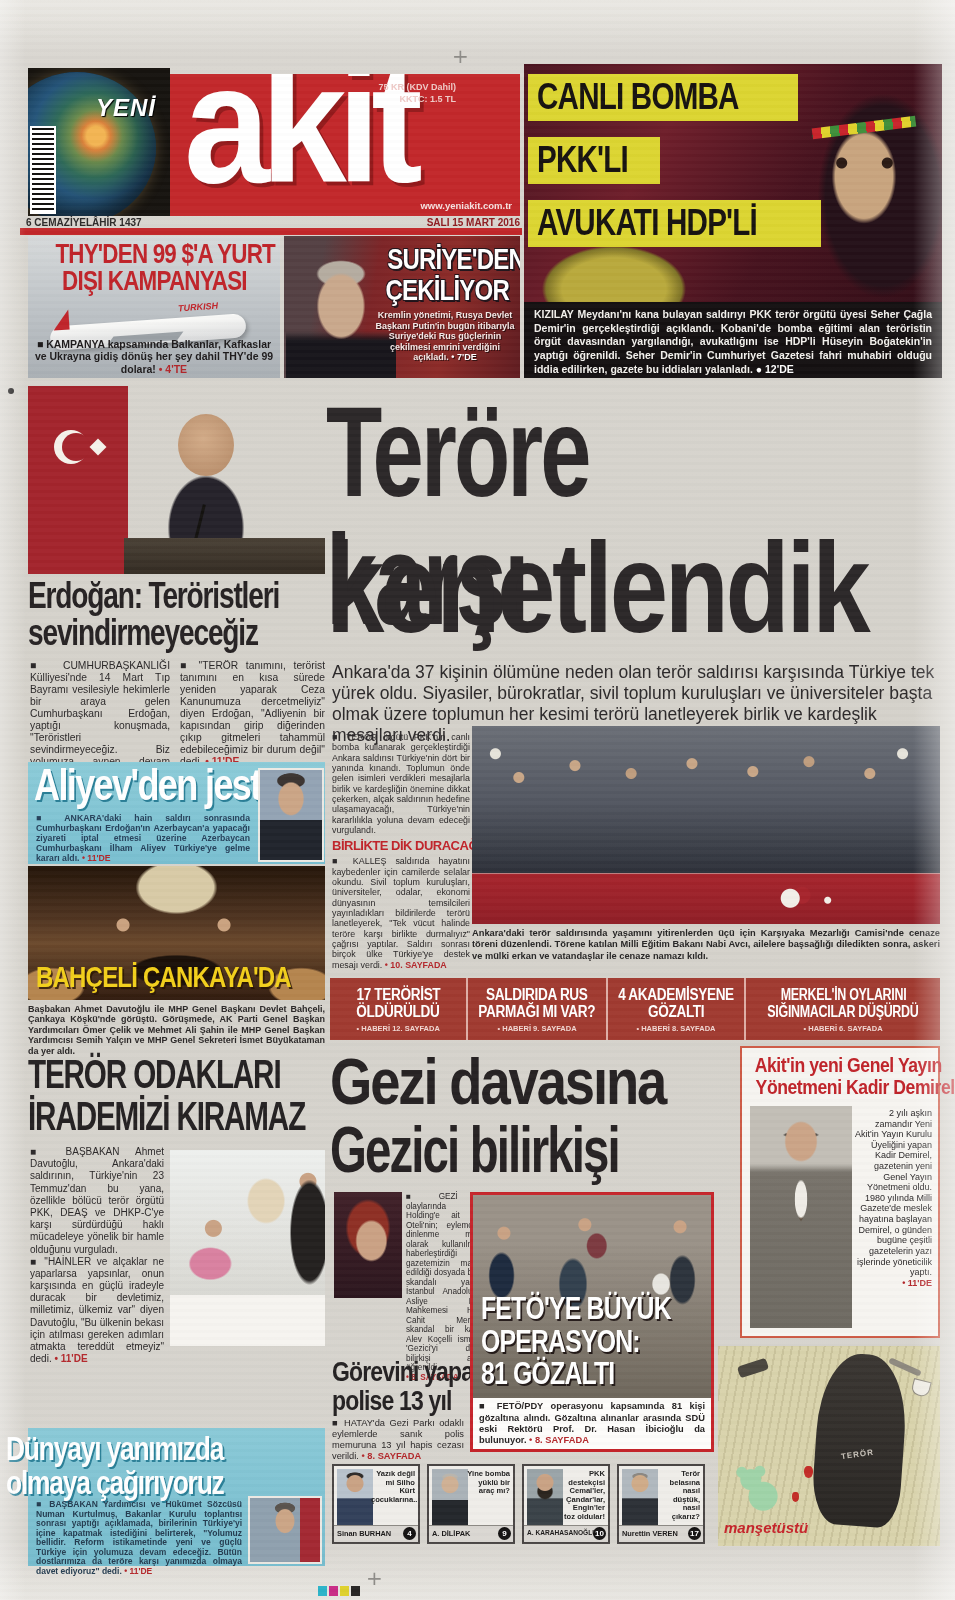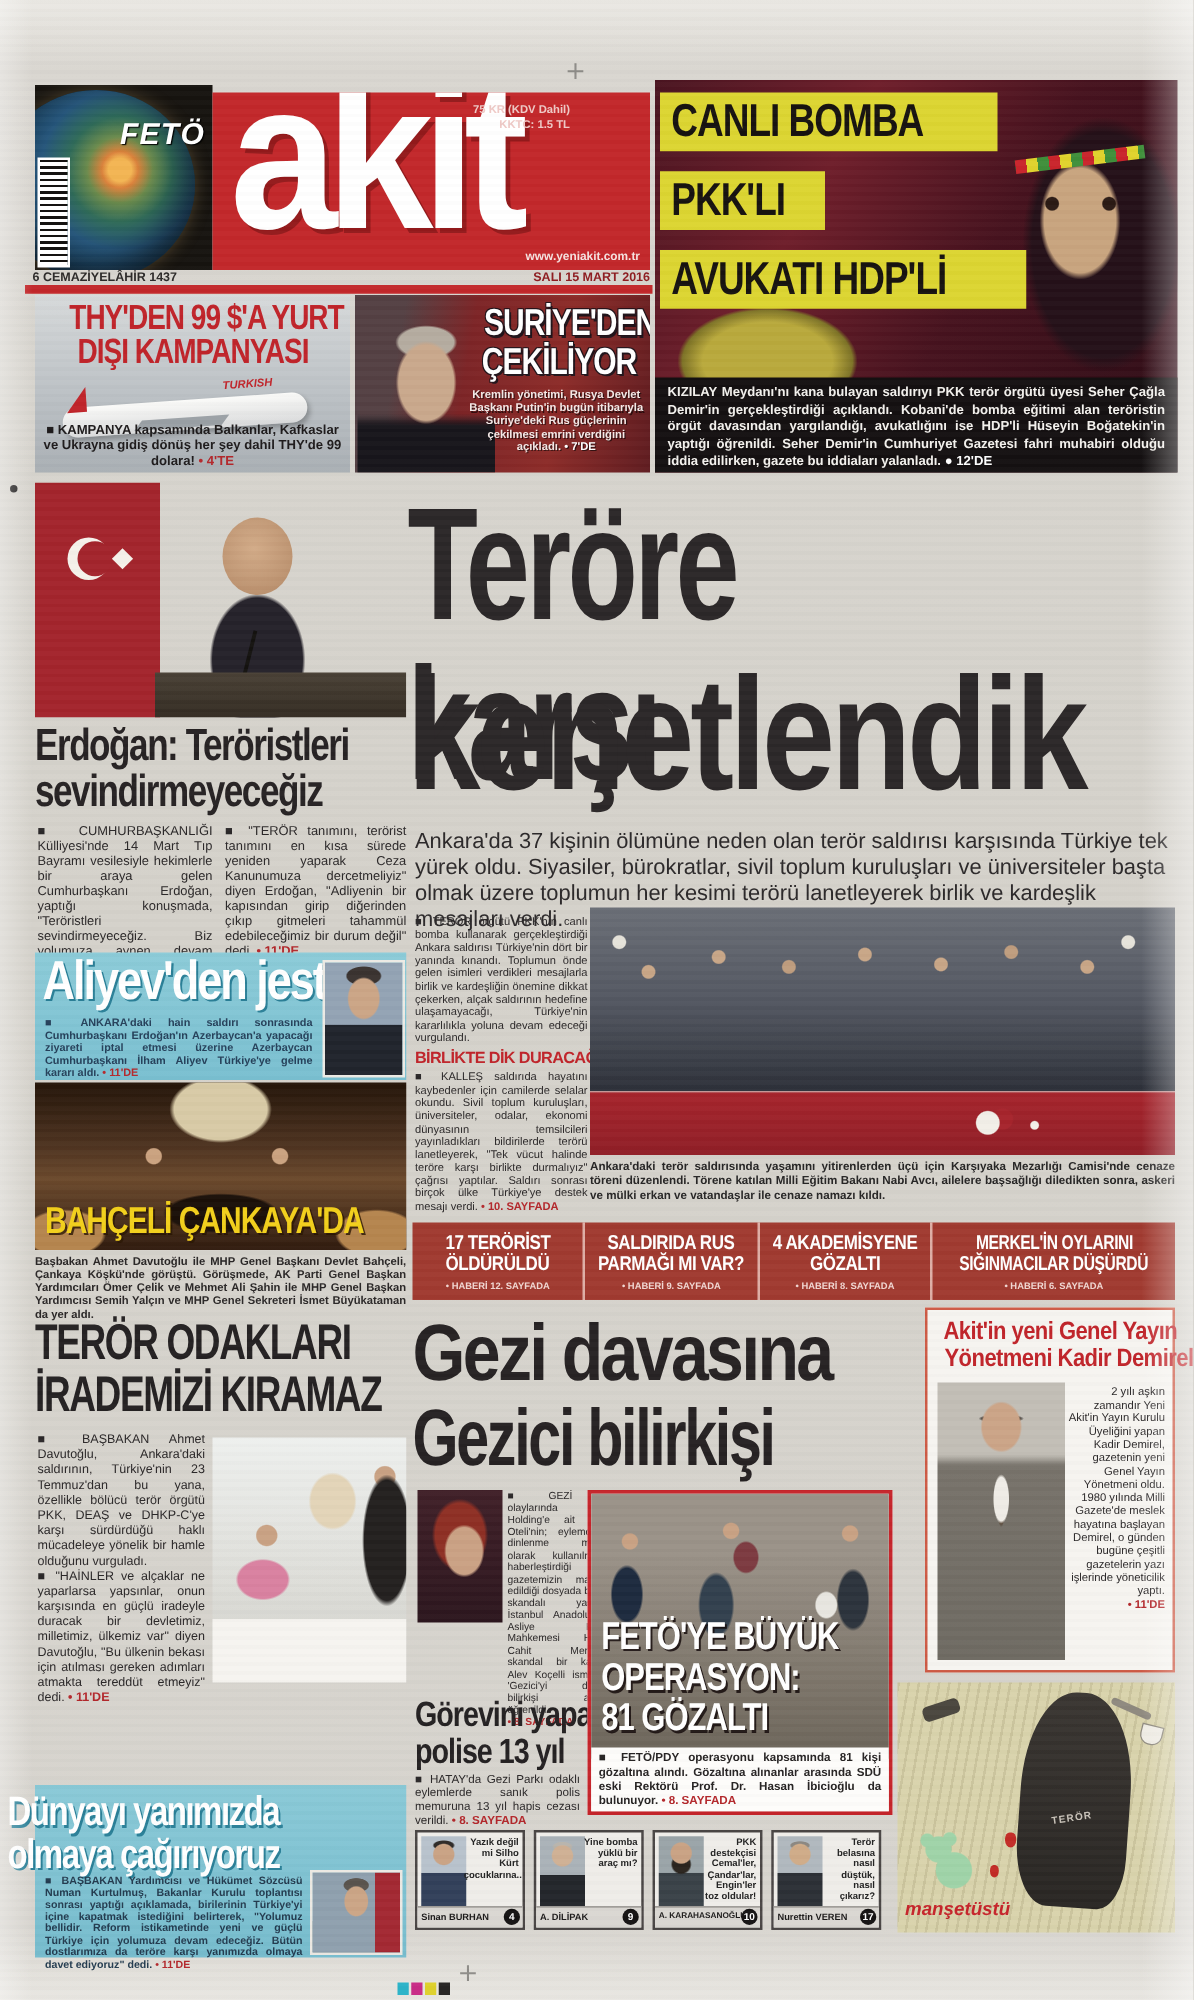--- a/index.html
+++ b/index.html
@@ -277,21 +277,21 @@
     <i style="background:#2bb3c8"></i>
     <i style="background:#c82b86"></i>
     <i style="background:#ded02b"></i>
     <i style="background:#262423"></i>
   </div>
   <div class="dotmark"></div>
 
   <div class="abs mh-black">
     <div class="globe"></div>
   </div>
-  <div class="abs mh-yeni">FETÖ</div>
+  <div class="abs mh-yeni">YENİ</div>
   <div class="abs mh-red">
     <div class="mh-akit">akit</div>
     <div class="mh-price">
       <span>75 KR (KDV Dahil)</span><br>
       <span>KKTC: 1.5 TL</span>
     </div>
     <div class="mh-web">www.yeniakit.com.tr</div>
   </div>
   <div class="abs barcode">
       <i></i>

